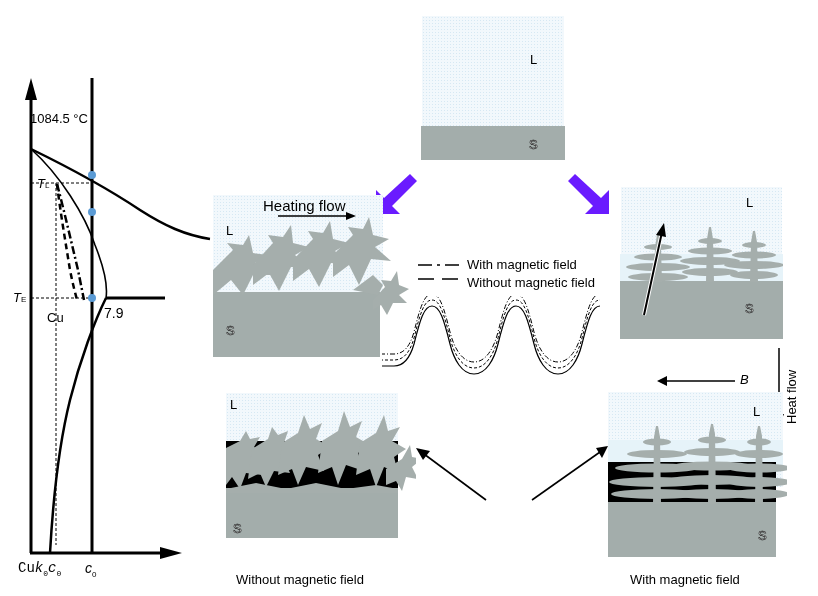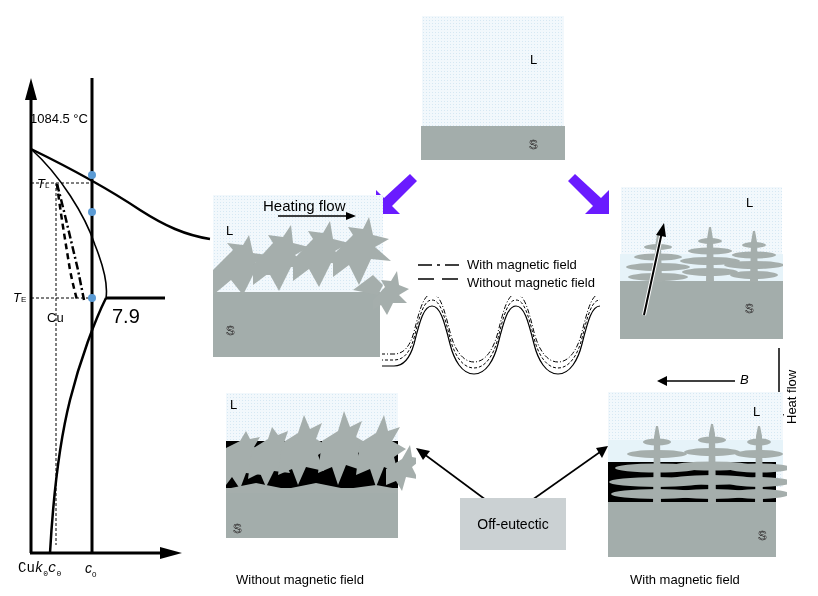--- a/index.html
+++ b/index.html
@@ -48,21 +48,21 @@
 
     <circle cx="92" cy="175" r="4" fill="#5b9bd5"></circle>
     <circle cx="92" cy="212" r="4" fill="#5b9bd5"></circle>
     <circle cx="92" cy="298" r="4" fill="#5b9bd5"></circle>
   </svg>
 
   <div class="lbl" style="left:30px;top:111px;font-size:13px;">1084.5 °C</div>
   <div class="lbl" style="left:25px;top:176px;font-size:13px;font-style:italic;margin-left:12px;"><span>T</span><span style="font-size:8px;font-style:normal;">L</span></div>
   <div class="lbl" style="left:13px;top:290px;font-size:13px;font-style:italic;"><span>T</span><span style="font-size:8px;font-style:normal;">E</span></div>
   <div class="lbl" style="left:47px;top:310px;font-size:13px;">Cu</div>
-  <div class="lbl" style="left:112px;top:305px;font-size:20px;">7.9</div>
+  <div class="lbl" style="left:104px;top:305px;font-size:14px;">7.9</div>
   <div class="lbl" style="left:18px;top:560px;font-size:14px;font-family:Liberation Mono, monospace;"><span>Cu</span><i>k</i><sub style="font-size:8px">0</sub><i>c</i><sub style="font-size:8px">0</sub></div>
   <div class="lbl" style="left:85px;top:560px;font-size:14px;text-align:center;"><i>c</i><sub style="font-size:8px">0</sub></div>
 
   <div class="panel" style="left:422px;top:16px;width:143px;height:144px;">
     <div class="liquid" style="left:0;top:0;width:142px;height:110px;"></div>
     <div class="solid" style="left:-1px;top:110px;width:144px;height:34px;"></div>
     <div class="lbl" style="left:108px;top:36px;font-size:13px;">L</div>
     <div class="lbl" style="left:107px;top:121px;font-size:13px;color:#fff;-webkit-text-stroke:0.6px #000;">S</div>
   </div>
 
@@ -166,21 +166,20 @@
     <div class="lbl" style="left:7px;top:128px;font-size:13px;color:#fff;-webkit-text-stroke:0.6px #000;">S</div>
   </div>
   <div class="lbl" style="left:236px;top:572px;font-size:13px;">Without magnetic field</div>
 
   <svg class="panel" style="left:410px;top:440px" width="210" height="70">
     <line x1="76" y1="60" x2="14" y2="14" stroke="#000" stroke-width="1.6"></line>
     <polygon points="6,8 20,11 13,20" fill="#000"></polygon>
     <line x1="122" y1="60" x2="190" y2="12" stroke="#000" stroke-width="1.6"></line>
     <polygon points="198,6 186,8 192,18" fill="#000"></polygon>
   </svg>
-  <div class="offbox" style="left:460px;top:498px;width:106px;height:52px;">Off-eutectic</div>
 
   <div class="lbl" style="left:740px;top:372px;font-size:13px;font-style:italic;">B</div>
   <svg class="panel" style="left:655px;top:374px" width="82" height="14">
     <polygon points="2,7 12,2 12,12" fill="#000"></polygon>
     <line x1="10" y1="7" x2="80" y2="7" stroke="#000" stroke-width="1.5"></line>
   </svg>
   <svg class="panel" style="left:772px;top:348px" width="14" height="80">
     <line x1="7" y1="0" x2="7" y2="68" stroke="#000" stroke-width="1.5"></line>
     <polygon points="7,78 2,66 12,66" fill="#000"></polygon>
   </svg>

